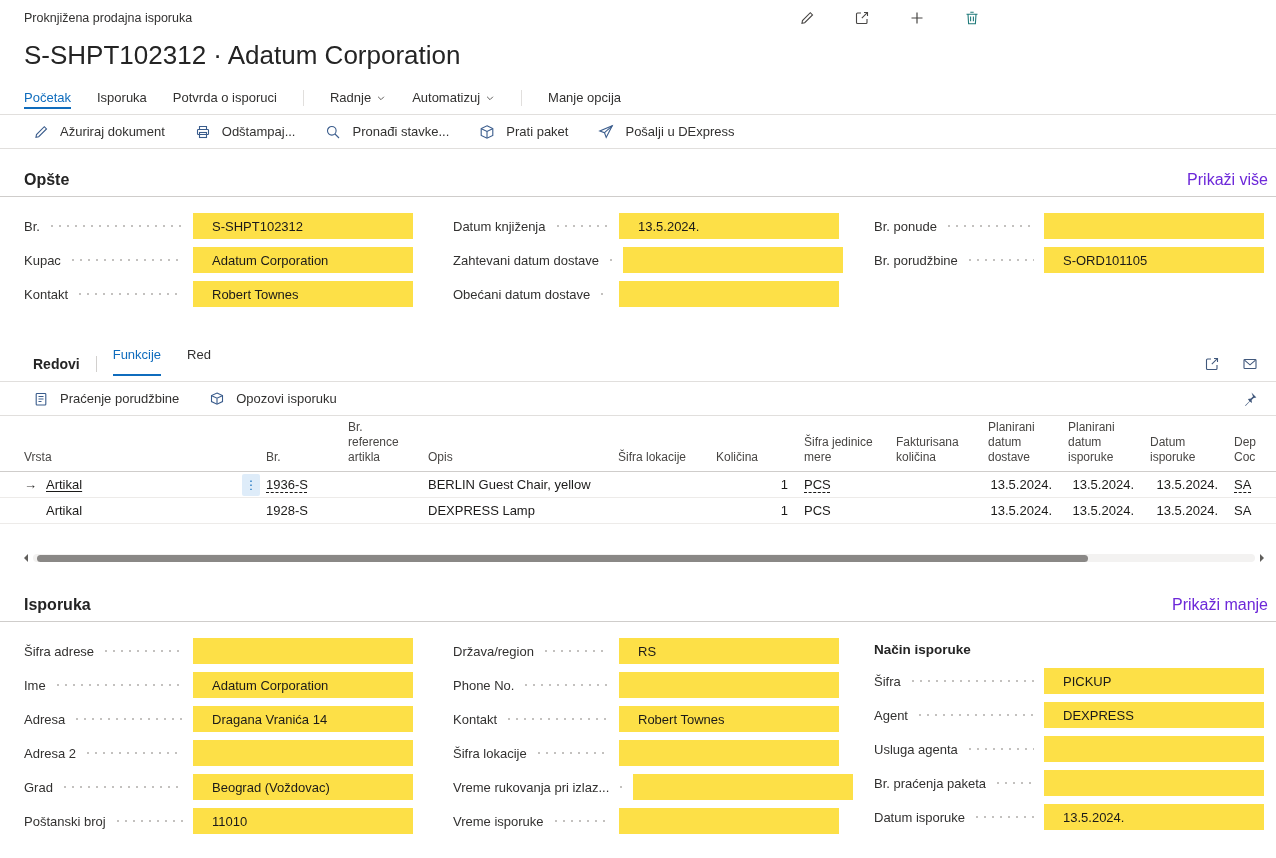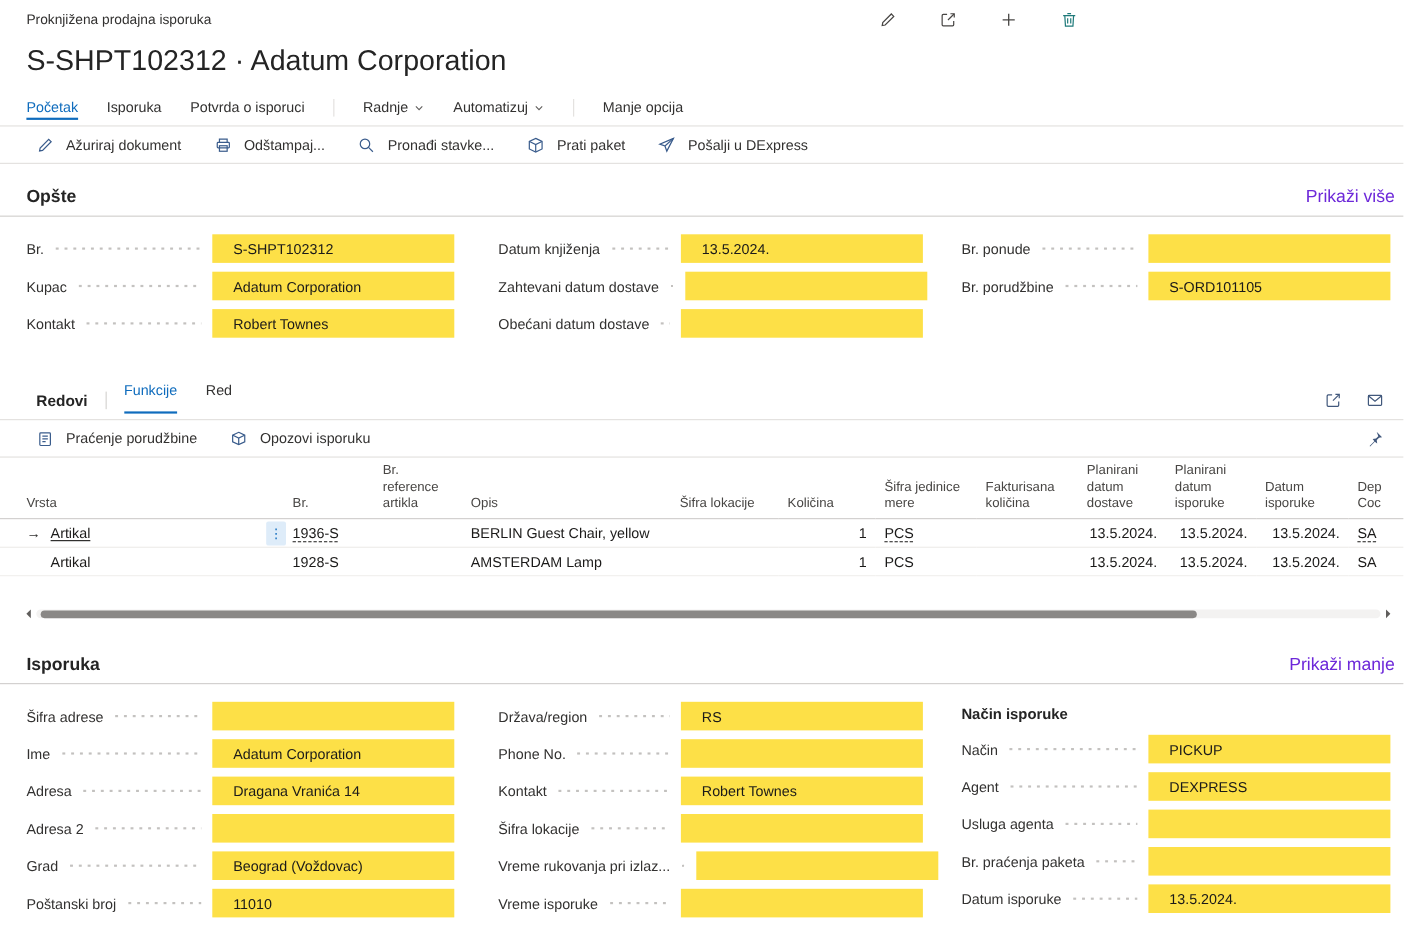--- a/index.html
+++ b/index.html
@@ -340,21 +340,21 @@
           <td class="c-fqty num"></td>
           <td class="c-pd num">13.5.2024.</td>
           <td class="c-pi num">13.5.2024.</td>
           <td class="c-di num">13.5.2024.</td>
           <td class="c-dep"><span class="u-dash">SA</span></td>
         </tr>
         <tr>
           <td class="c-vrsta"><span class="rowmark"></span><span>Artikal</span></td>
           <td class="c-br">1928-S</td>
           <td class="c-ref"></td>
-          <td class="c-opis">AMSTERDAM Lamp</td>
+          <td class="c-opis">DEXPRESS Lamp</td>
           <td class="c-loc"></td>
           <td class="c-qty num">1</td>
           <td class="c-uom">PCS</td>
           <td class="c-fqty num"></td>
           <td class="c-pd num">13.5.2024.</td>
           <td class="c-pi num">13.5.2024.</td>
           <td class="c-di num">13.5.2024.</td>
           <td class="c-dep">SA</td>
         </tr>
       </tbody>
@@ -437,21 +437,21 @@
       </div>
       <div class="field">
         <span class="flabel">Vreme isporuke</span>
         <span class="leader"></span>
         <span class="fbox"></span>
       </div>
     </div>
     <div class="fcol c3">
       <div class="subhead">Način isporuke</div>
       <div class="field">
-        <span class="flabel">Način</span>
+        <span class="flabel">Šifra</span>
         <span class="leader"></span>
         <span class="fbox">PICKUP</span>
       </div>
       <div class="field">
         <span class="flabel">Agent</span>
         <span class="leader"></span>
         <span class="fbox">DEXPRESS</span>
       </div>
       <div class="field">
         <span class="flabel">Usluga agenta</span>

